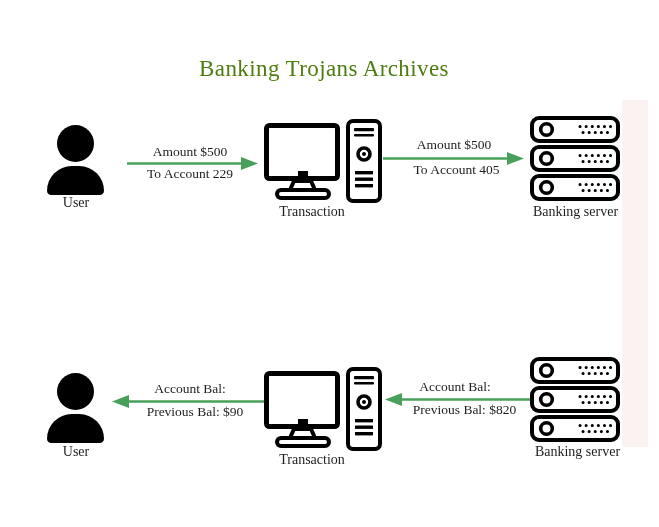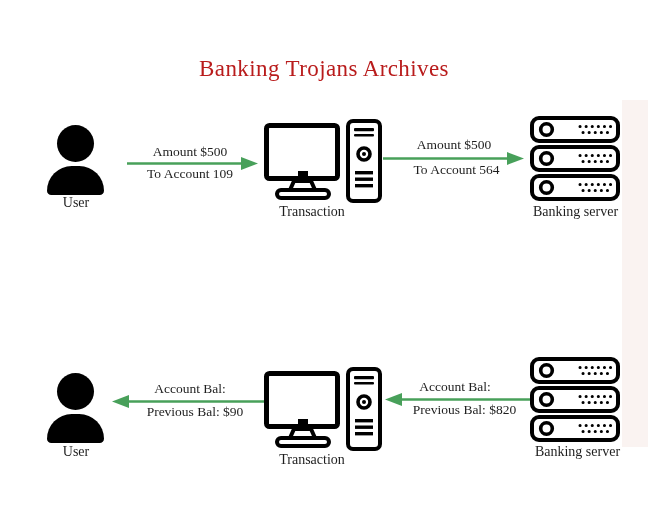--- a/index.html
+++ b/index.html
@@ -10,21 +10,21 @@
   }
   *{box-sizing:border-box;}
   body{margin:0;background:#ffffff;}
   .canvas{
     position:relative;width:659px;height:527px;background:#ffffff;
     font-family:"Liberation Serif","DejaVu Serif",serif;overflow:hidden;
   }
   .band{position:absolute;left:622px;top:100px;width:26px;height:347px;background:var(--band-pink);}
   .title{
     position:absolute;left:0;top:56px;width:648px;text-align:center;
-    font-size:23px;color:#b91c1c;letter-spacing:.4px;
+    font-size:23px;color:#4d7c0f;letter-spacing:.4px;
   }
   .abs{position:absolute;}
   .lbl{position:absolute;text-align:center;font-size:14px;color:var(--text);white-space:nowrap;}
   .atext{position:absolute;text-align:center;font-size:13.5px;color:var(--text);white-space:nowrap;}
   
   .user-icon{position:absolute;width:57px;height:70px;}
   .user-head{position:absolute;left:10px;top:0;width:37px;height:37px;border-radius:50%;background:var(--ink);}
   .user-body{position:absolute;left:0;bottom:0;width:57px;height:29px;border-radius:29px 29px 5px 5px;background:var(--ink);}
   
   .icon-stroke{fill:#ffffff;stroke:var(--ink);}
@@ -48,21 +48,21 @@
       <div class="user-head"></div>
       <div class="user-body"></div>
     </div>
     <div class="lbl" style="left:40px;top:195px;width:72px;">User</div>
 
     <div class="atext" style="left:130px;top:144px;width:120px;">Amount $500</div>
     <svg class="abs" style="left:127px;top:155px;" width="131" height="17" viewBox="0 0 131 17">
       <line class="arrow-line" x1="0" y1="8.5" x2="118" y2="8.5"></line>
       <polygon class="arrow-head" points="131,8.5 114,2 114,15"></polygon>
     </svg>
-    <div class="atext" style="left:130px;top:166px;width:120px;">To Account 109</div>
+    <div class="atext" style="left:130px;top:166px;width:120px;">To Account 229</div>
 
     <svg class="abs" style="left:264px;top:123px;" width="78" height="80" viewBox="0 0 78 80">
       <rect class="icon-stroke" x="2.5" y="2.5" width="71" height="53" rx="3" stroke-width="5"></rect>
       <rect class="icon-fill" x="34" y="48" width="10" height="7"></rect>
       <polygon class="icon-stroke" points="30,58 47,58 51,67 26,67" stroke-width="4"></polygon>
       <rect class="icon-stroke" x="13" y="67" width="52" height="8" rx="4" stroke-width="4"></rect>
     </svg>
     <svg class="abs" style="left:346px;top:119px;" width="36" height="84" viewBox="0 0 36 84">
       <rect class="icon-stroke" x="2" y="2" width="32" height="80" rx="5" stroke-width="4"></rect>
       <rect class="icon-fill" x="8" y="9" width="20" height="3.2" rx="1"></rect>
@@ -73,21 +73,21 @@
       <rect class="icon-fill" x="9" y="58.5" width="18" height="3.4"></rect>
       <rect class="icon-fill" x="9" y="65" width="18" height="3.4"></rect>
     </svg>
     <div class="lbl" style="left:262px;top:204px;width:100px;">Transaction</div>
 
     <div class="atext" style="left:394px;top:137px;width:120px;">Amount $500</div>
     <svg class="abs" style="left:383px;top:150px;" width="141" height="17" viewBox="0 0 141 17">
       <line class="arrow-line" x1="0" y1="8.5" x2="128" y2="8.5"></line>
       <polygon class="arrow-head" points="141,8.5 124,2 124,15"></polygon>
     </svg>
-    <div class="atext" style="left:394px;top:162px;width:125px;">To Account 564</div>
+    <div class="atext" style="left:394px;top:162px;width:125px;">To Account 405</div>
 
     <svg class="abs" style="left:530px;top:116px;" width="90" height="85" viewBox="0 0 90 85">
       <rect class="icon-stroke" x="2" y="2" width="86" height="23" rx="7" stroke-width="4"></rect>
       <rect class="icon-stroke" x="2" y="31" width="86" height="23" rx="7" stroke-width="4"></rect>
       <rect class="icon-stroke" x="2" y="60" width="86" height="23" rx="7" stroke-width="4"></rect>
       <circle class="icon-stroke" cx="16.5" cy="13.5" r="5.8" stroke-width="3.6"></circle>
       <circle class="icon-stroke" cx="16.5" cy="42.5" r="5.8" stroke-width="3.6"></circle>
       <circle class="icon-stroke" cx="16.5" cy="71.5" r="5.8" stroke-width="3.6"></circle>
       <line class="dot-line" x1="50" y1="10.5" x2="81" y2="10.5"></line>
       <line class="dot-line" x1="53" y1="16.5" x2="78" y2="16.5"></line>

